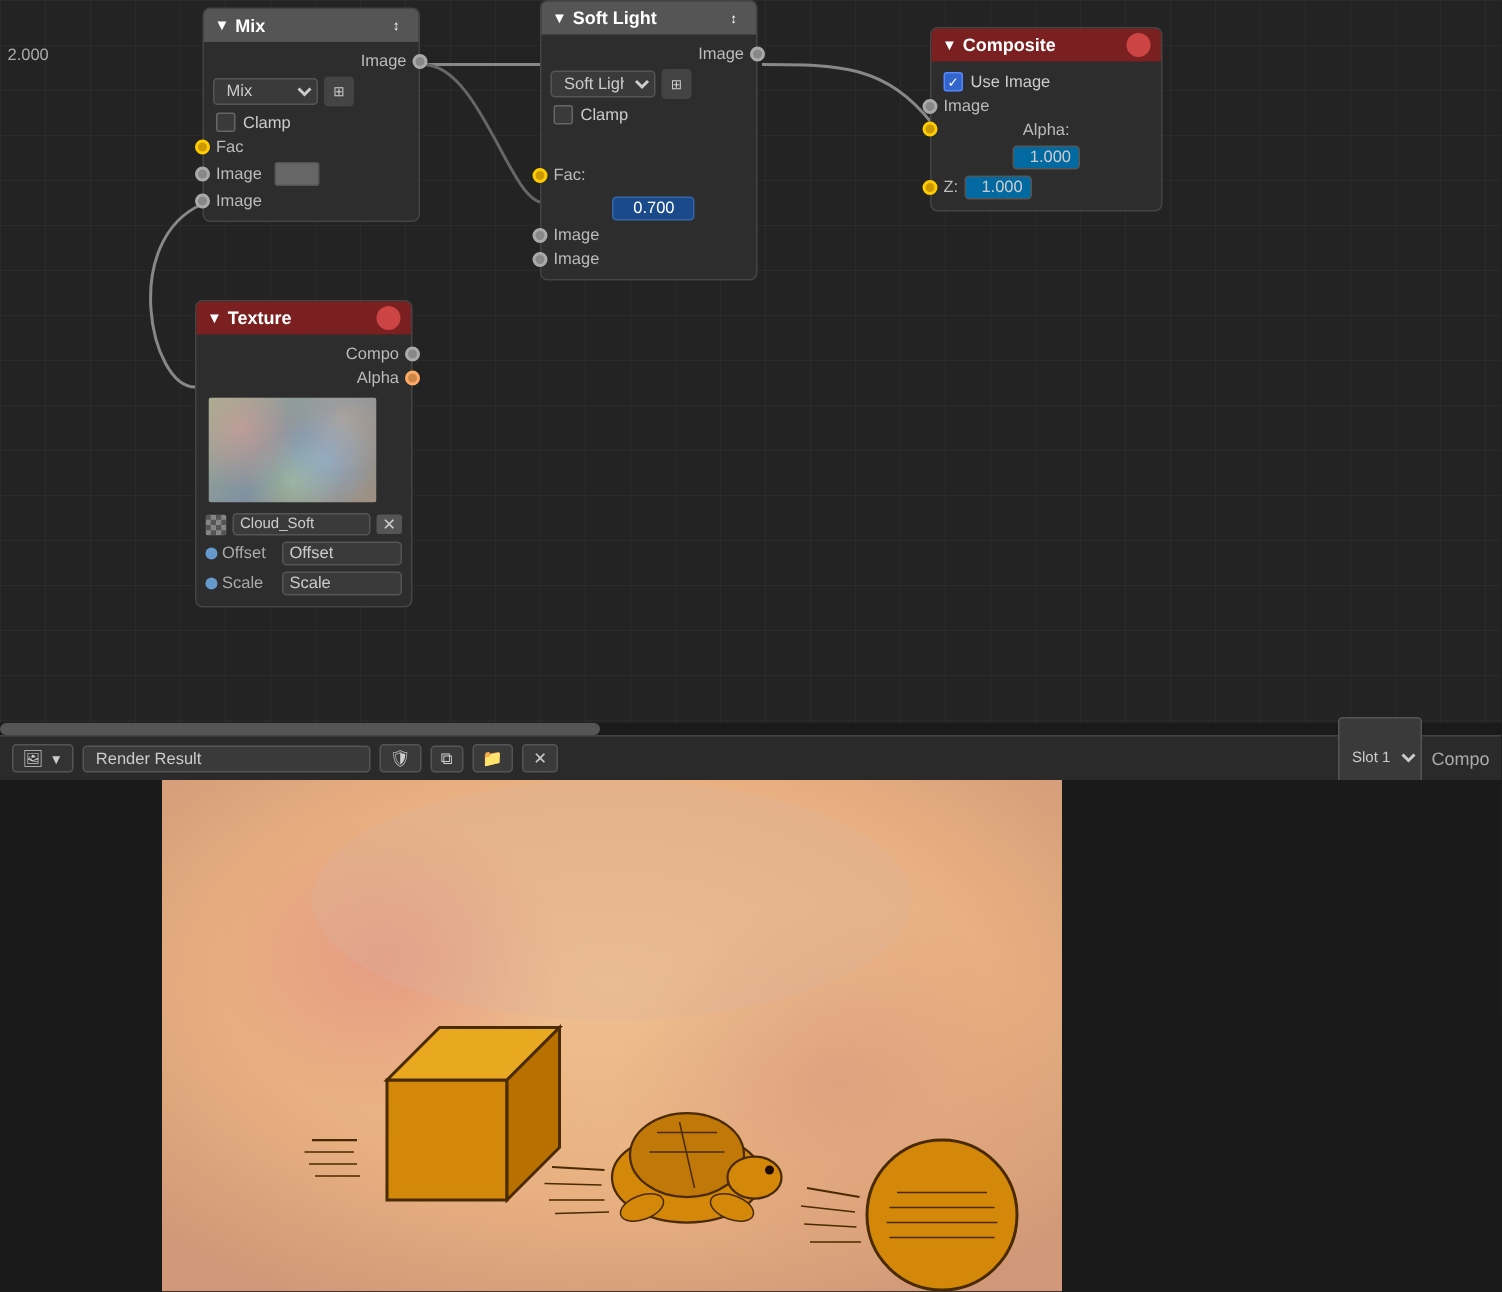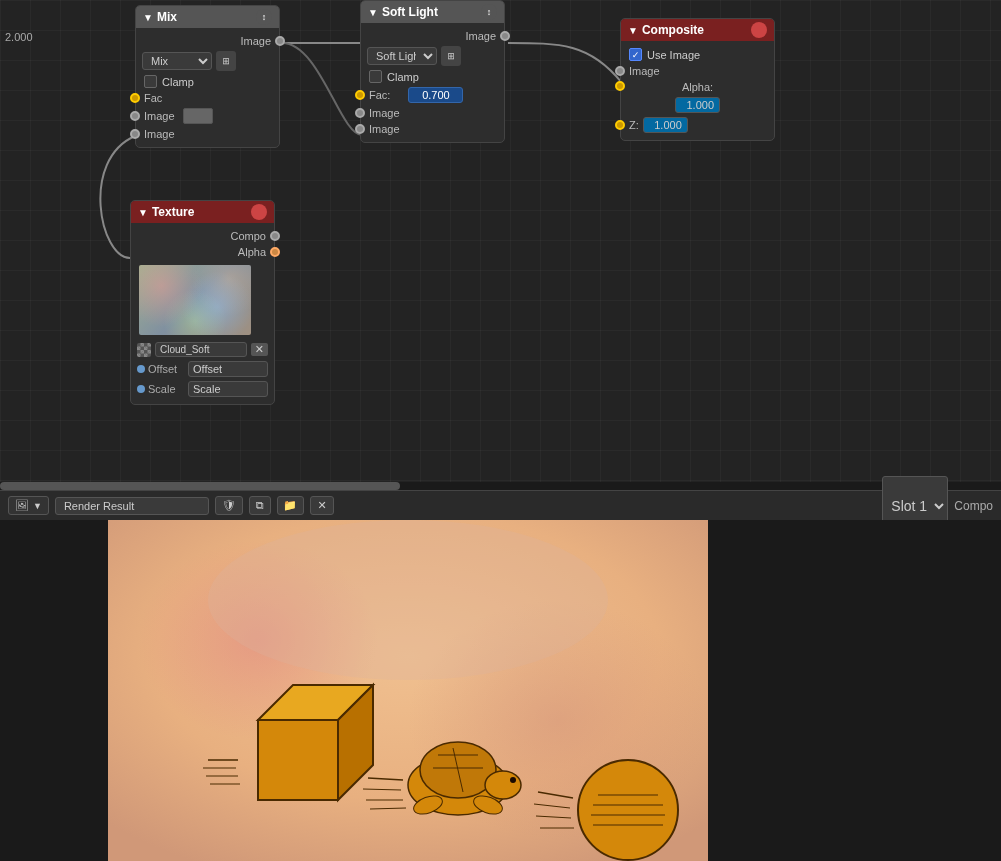--- a/index.html
+++ b/index.html
@@ -146,20 +146,21 @@
 
     .fac-input {
       background: #1a4a8a;
       border: 1px solid #3366aa;
       border-radius: 3px;
       color: #fff;
       font-size: 11px;
       padding: 1px 5px;
       width: 55px;
       text-align: center;
+      margin-top: 44px;
     }
 
     .texture-preview {
       margin: 5px 8px;
       width: 112px;
       height: 70px;
       background: #888;
       border-radius: 2px;
       overflow: hidden;
       position: relative;
@@ -279,41 +280,41 @@
       font-size: 11px;
     }
 
     .render-result-input {
       background: #3a3a3a;
       border: 1px solid #555;
       border-radius: 3px;
       color: #ccc;
       font-size: 11px;
       padding: 2px 8px;
-      width: 154px;
+      width: 192px;
     }
 
     .bar-icon-btn {
       background: #3a3a3a;
       border: 1px solid #555;
       border-radius: 3px;
       color: #ccc;
       font-size: 11px;
       padding: 2px 6px;
       cursor: pointer;
       display: flex;
       align-items: center;
     }
 
     .slot-select {
       background: #3a3a3a;
       border: 1px solid #555;
       border-radius: 3px;
       color: #ccc;
-      font-size: 14px;
+      font-size: 10px;
       padding: 20px 4px;
     }
 
     .bar-right {
       margin-left: auto;
       display: flex;
       align-items: center;
       gap: 6px;
     }
 

